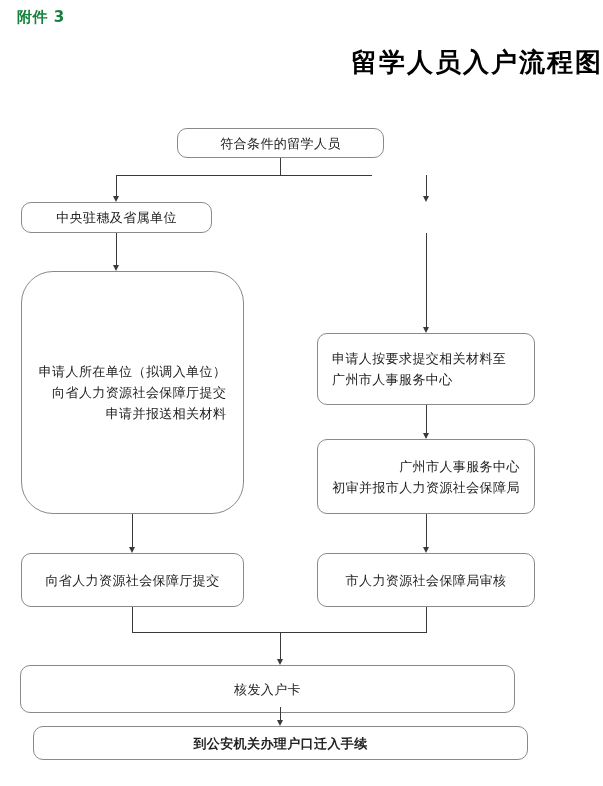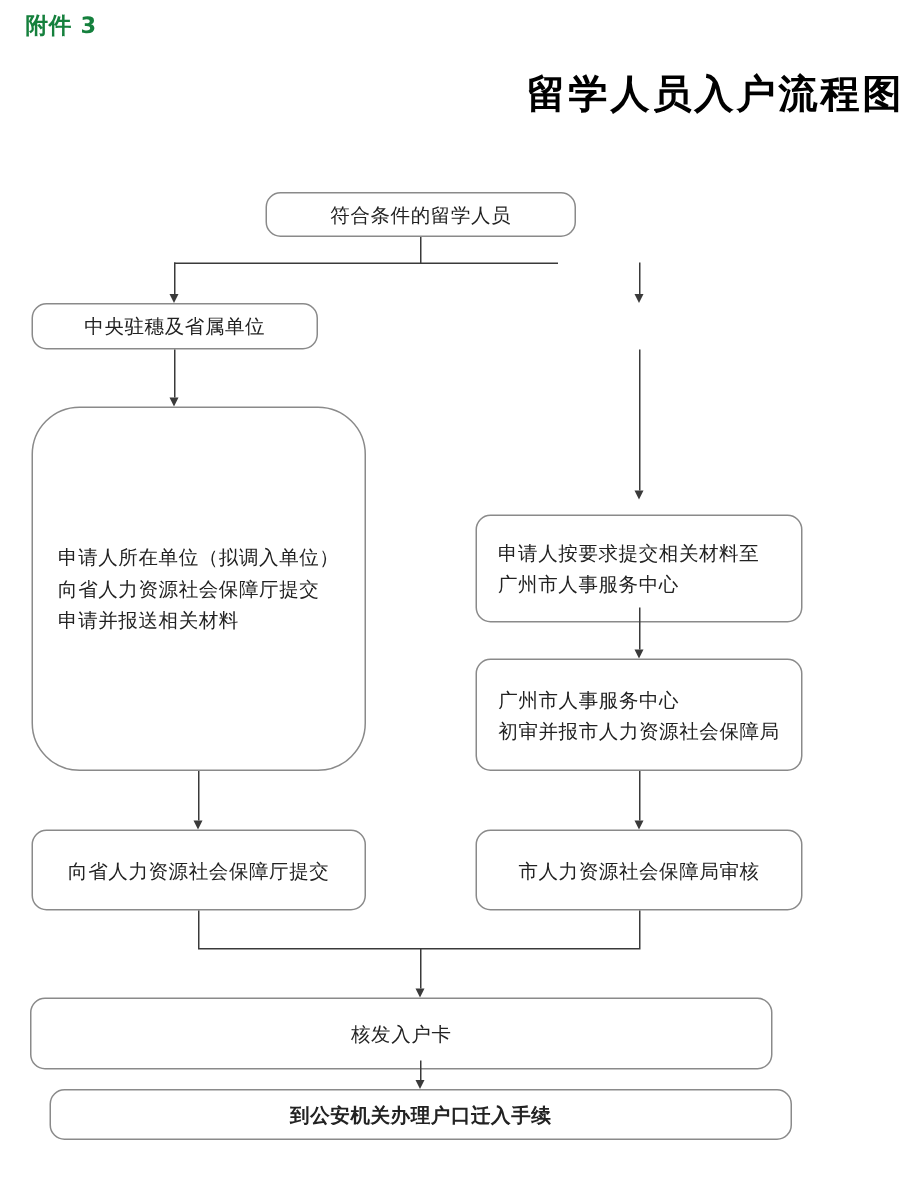--- a/index.html
+++ b/index.html
@@ -50,21 +50,21 @@
     border: 1px solid #8a8a8a;
     background: #ffffff;
     display: flex;
     align-items: center;
     justify-content: center;
     font-size: 13px;
     line-height: 21px;
     color: #222222;
     letter-spacing: 0.4px;
     white-space: pre-line;
-    text-align: left;
+    text-align: right;
   }
   .node.pill { border-radius: 10px; }
   .node.big  { border-radius: 32px; }
   .node.left-text {
     justify-content: flex-start;
     text-align: left;
     padding-left: 14px;
   }
   
   .conn {
@@ -111,21 +111,21 @@
 
   <div class="conn v" style="left:132px; top:514px; height:33px;"></div>
   <div class="arrow-down" style="left:129px; top:547px;"></div>
 
   <div class="node pill" style="left:21px; top:553px; width:223px; height:54px;">向省人力资源社会保障厅提交</div>
 
 
   <div class="conn v" style="left:426px; top:233px; height:94px;"></div>
   <div class="arrow-down" style="left:423px; top:327px;"></div>
 
-  <div class="node pill left-text" style="left:317px; top:343px; width:218px; height:72px;">申请人按要求提交相关材料至
+  <div class="node pill left-text" style="left:317px; top:333px; width:218px; height:72px;">申请人按要求提交相关材料至
 广州市人事服务中心</div>
 
   <div class="conn v" style="left:426px; top:405px; height:28px;"></div>
   <div class="arrow-down" style="left:423px; top:433px;"></div>
 
   <div class="node pill" style="left:317px; top:439px; width:218px; height:75px;">广州市人事服务中心
 初审并报市人力资源社会保障局</div>
 
   <div class="conn v" style="left:426px; top:514px; height:33px;"></div>
   <div class="arrow-down" style="left:423px; top:547px;"></div>

